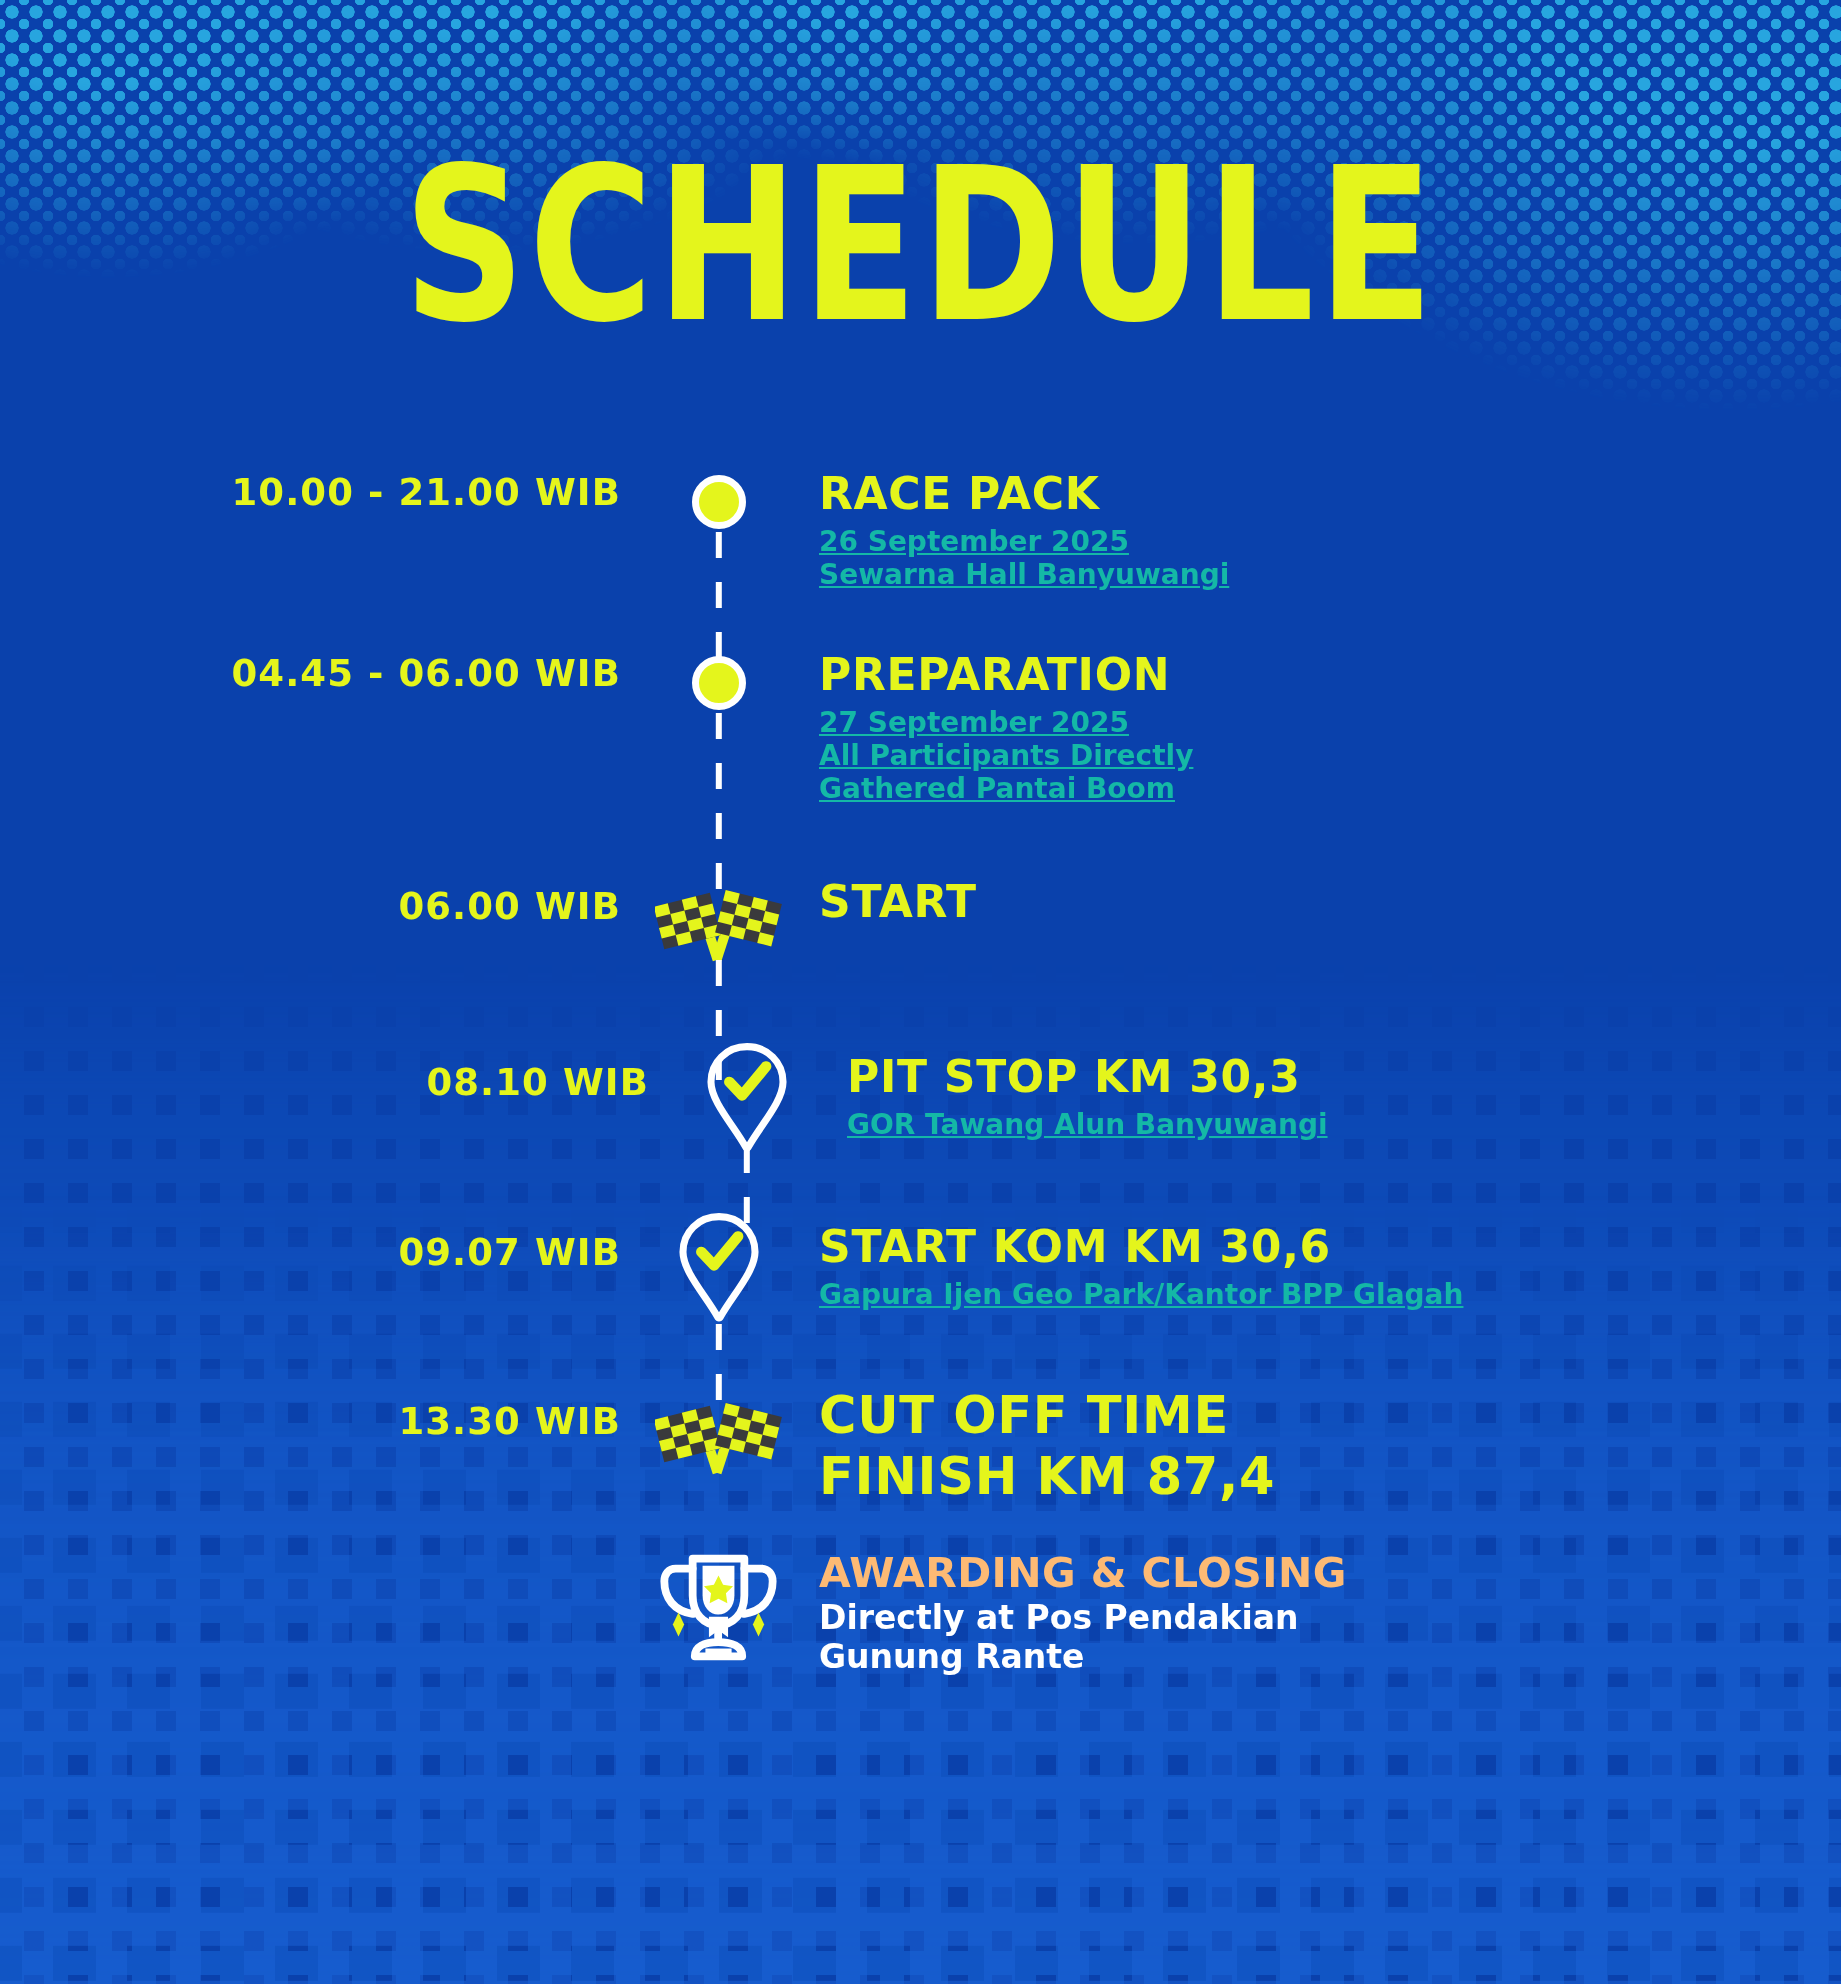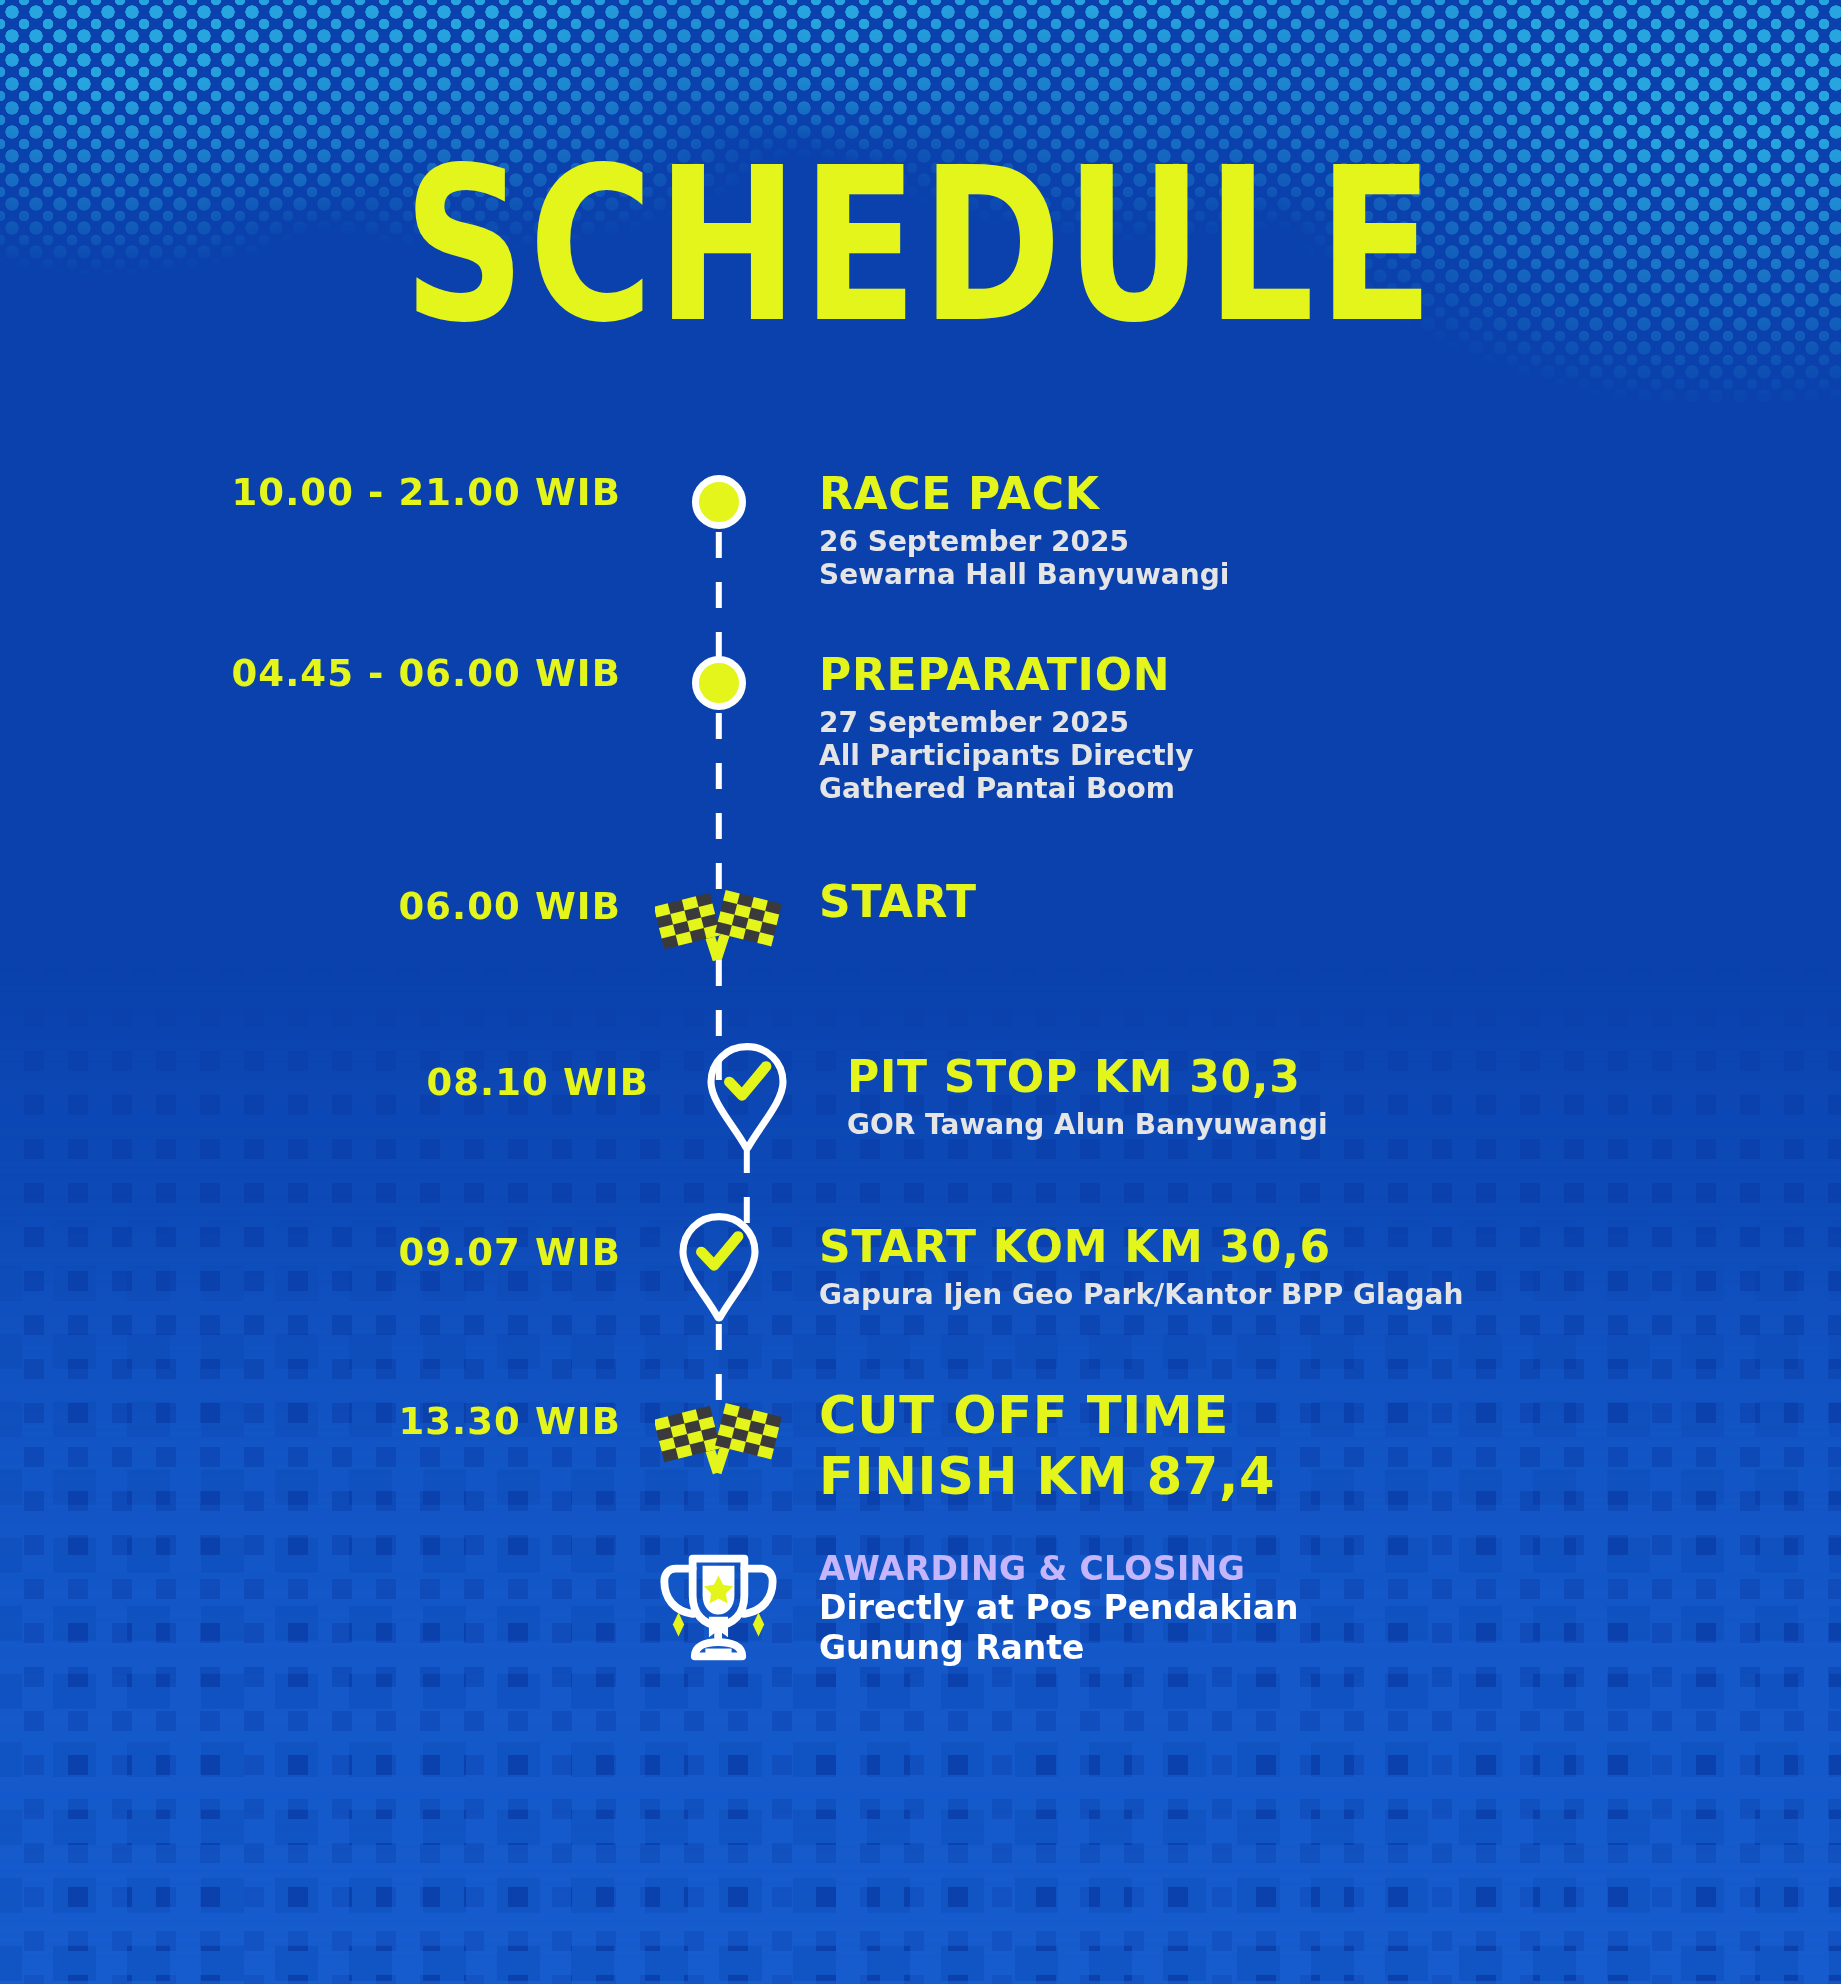--- a/index.html
+++ b/index.html
@@ -106,28 +106,29 @@
   .head {
     font-family:"DejaVu Sans", sans-serif;
     font-weight:700; color:#E4F51C; letter-spacing:0.7px;
     font-size: 44px; line-height:1.04;
     white-space:nowrap;
   }
   .head.big { font-size: 51px; line-height:1.08; }
 
   .sub {
     font-family:"DejaVu Sans", sans-serif;
-    font-weight:700; color:#e5e5e5;
+    font-weight:700; color:#14b8a6;
     font-size: 28px; line-height:1.18; margin-top: 8.5px;
     white-space:pre-line;
+    text-decoration:underline;
   }
 
   .head-white {
     font-family:"DejaVu Sans", sans-serif;
-    font-weight:700; color:#c4b5fd; font-size:33px; line-height:1.2;
+    font-weight:700; color:#fdba74; font-size:41px; line-height:1.2;
     letter-spacing:0.4px;
   }
   .body-white {
     font-family:"DejaVu Sans", sans-serif;
     font-weight:700; color:#ffffff; font-size:33px; line-height:1.2;
     white-space:pre-line;
   }
 
   
   .dot {

